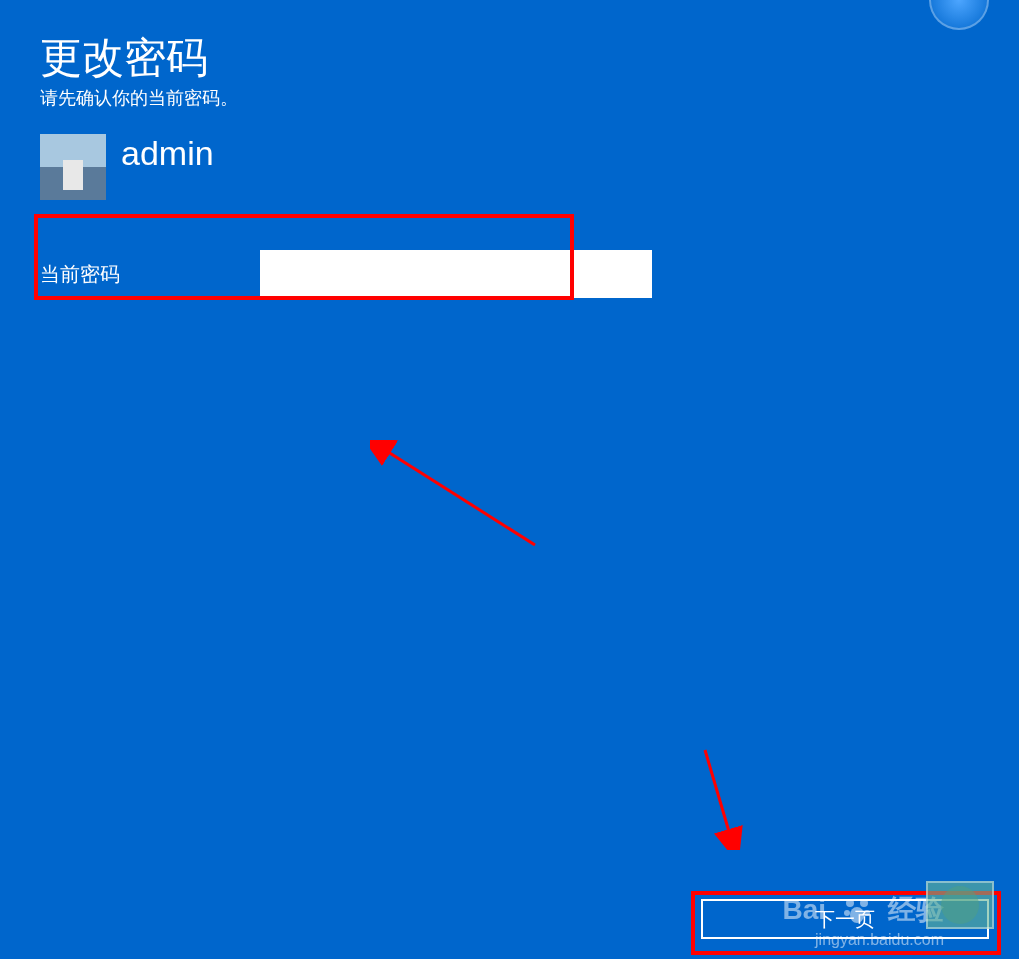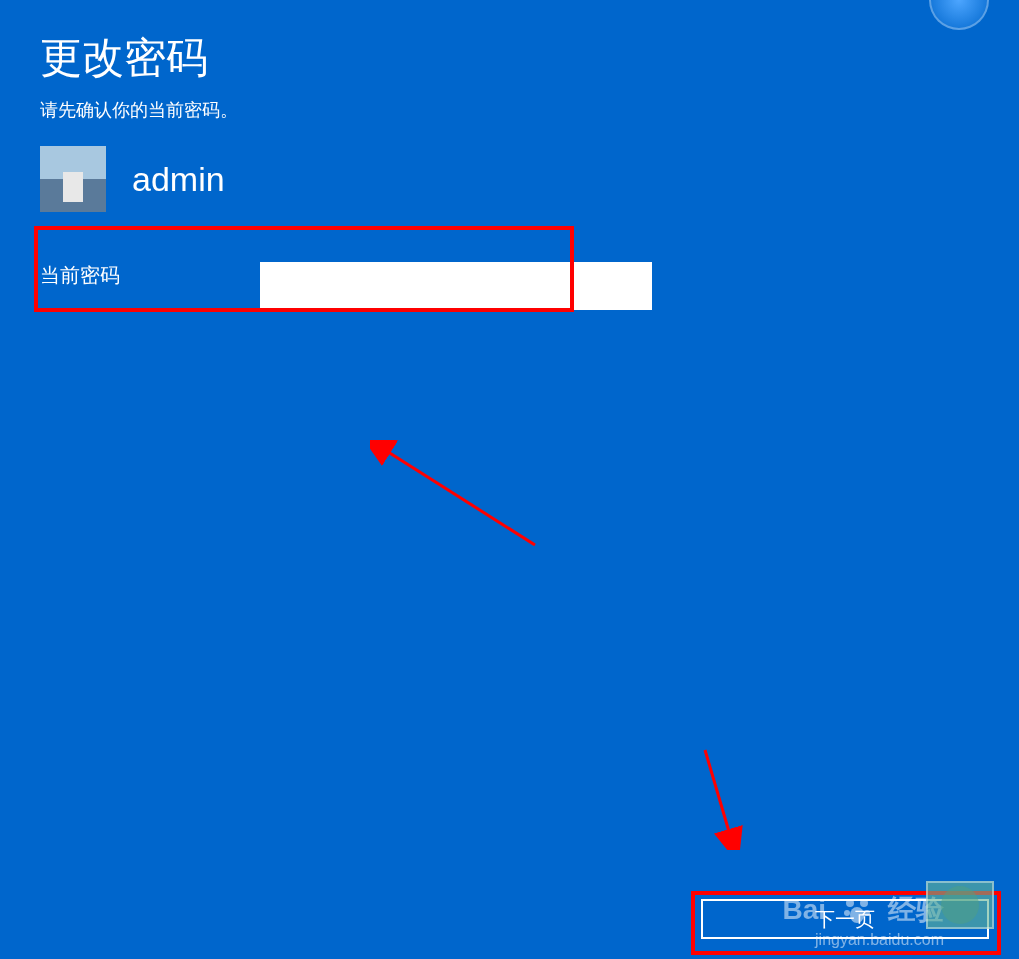--- a/index.html
+++ b/index.html
@@ -15,31 +15,29 @@
       color: white;
       position: relative;
       overflow: hidden;
     }
     .container {
       padding: 30px 40px;
     }
     .page-title {
       font-size: 42px;
       font-weight: 300;
-      margin-bottom: 12px;
     }
     .page-subtitle {
       font-size: 18px;
       font-weight: 300;
       margin-bottom: 24px;
     }
     .user-section {
       display: flex;
-      align-items: center;
-      gap: 26px;
+      gap: 15px;
       margin-bottom: 50px;
     }
     .avatar {
       width: 66px;
       height: 66px;
       background: linear-gradient(to bottom, #a8c8e0 0%, #a8c8e0 50%, #5a7a9a 50%, #5a7a9a 100%);
       position: relative;
     }
     .avatar::after {
       content: "";
@@ -50,20 +48,21 @@
       width: 20px;
       height: 30px;
       background: #e8e8e8;
     }
     .username {
       font-size: 34px;
       font-weight: 300;
     }
     .password-row {
       display: flex;
+      align-items: center;
       position: relative;
       margin-bottom: 20px;
     }
     .password-highlight {
       position: absolute;
       left: -6px;
       top: -36px;
       width: 540px;
       height: 86px;
       border: 4px solid #ff0000;

